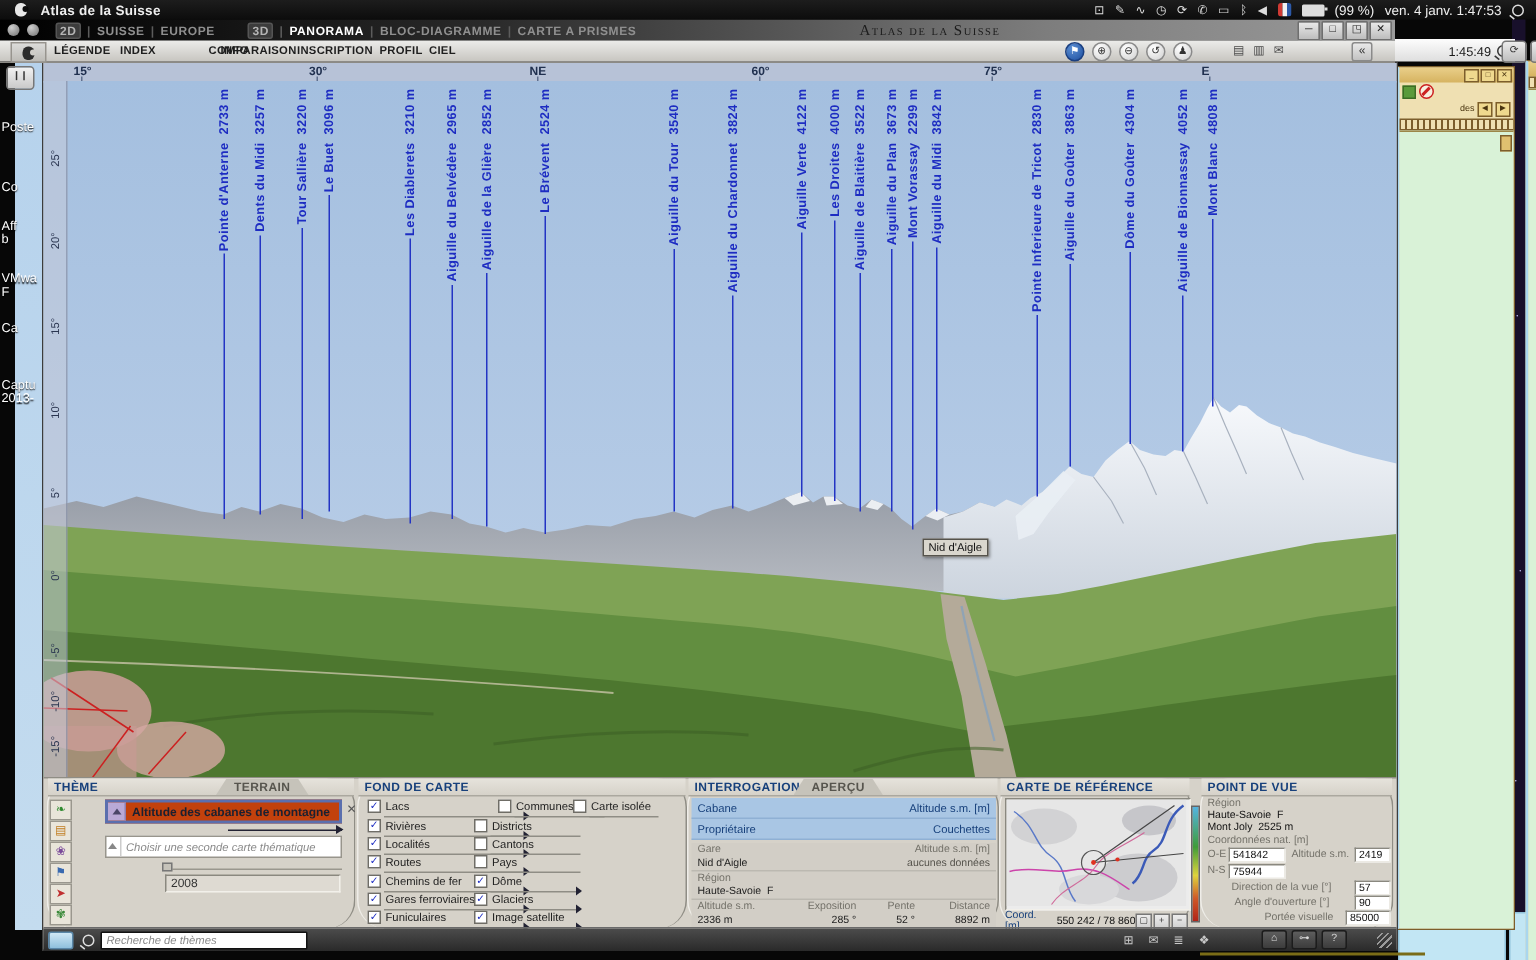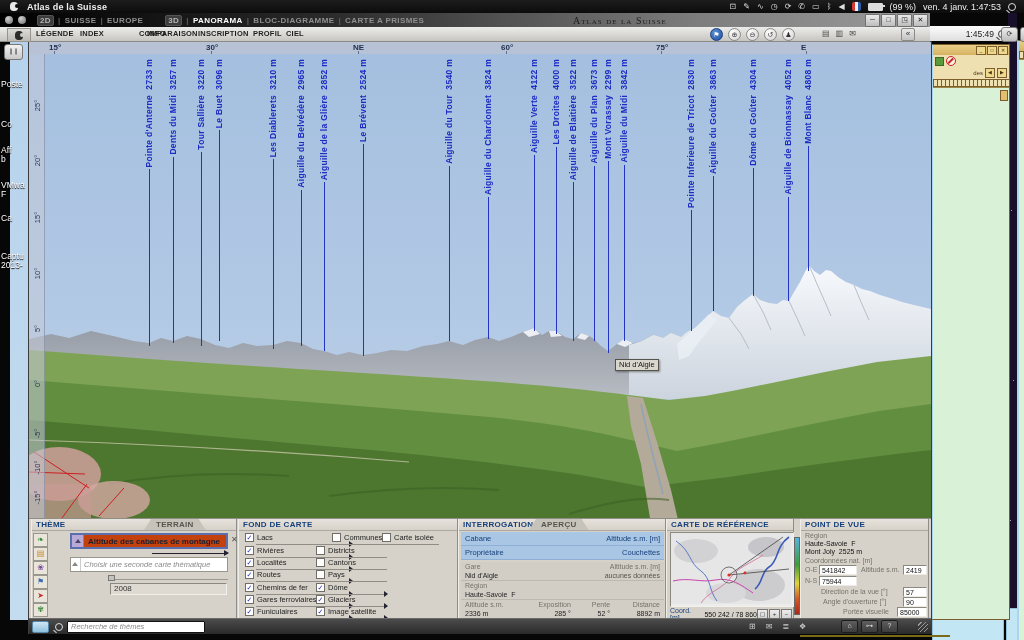--- a/index.html
+++ b/index.html
@@ -100,21 +100,21 @@
   #peaks{position:absolute;left:0;top:0;width:902px;height:464px;}
   .peak{position:absolute;display:flex;flex-direction:column;align-items:center;width:10px;}
   .pklabel{writing-mode:vertical-rl;transform:rotate(180deg);font-size:8.5px;font-weight:bold;
            color:#1d2cc2;letter-spacing:.3px;white-space:pre;}
   .pkline{width:1px;flex:1;background:#2334c4;margin-top:2px;}
   #tooltip{position:absolute;background:#d9d6cd;border:1px solid #55534c;font-size:7.5px;color:#141414;
            padding:0 3px;line-height:10px;box-shadow:1px 1px 2px rgba(0,0,0,.4);}
 
   
   #panels{left:0;top:476px;width:902px;height:100px;background:#d6d2c9;border-top:1px solid #8f8d85;font-size:8px;}
-  .panel{position:absolute;top:0;height:100px;background:#d6d2c9;border-left:1px solid #efede8;border-right:1px solid #8f8d85;box-sizing:border-box;}
+  .panel{position:absolute;top:0;height:100px;background:#d6d2c9;border-left:1px solid #efede8;border-right:1px solid #8f8d85;box-sizing:border-box;border-radius:19px;}
   .phead{height:11px;line-height:11px;font-weight:bold;color:#17407b;letter-spacing:.3px;
          background:linear-gradient(#e6e3dc,#d6d2c9);border-bottom:1px solid #aba89f;padding-left:4px;font-size:8px;position:relative;}
   .ptab-inactive{position:absolute;top:0;height:11px;line-height:11px;background:#c6c3ba;color:#57554e;font-weight:bold;
          padding:0 12px;clip-path:polygon(7px 0,calc(100% - 7px) 0,100% 100%,0 100%);}
   
   .ticon{position:absolute;left:1px;width:13px;height:12px;background:#e9e5da;border:1px solid #9a978e;
          font-size:8px;line-height:11px;text-align:center;}
   #combo1{position:absolute;left:38px;top:14px;width:158px;height:16px;background:#c2410c;border:2px solid #5b6fae;
           box-sizing:border-box;display:flex;align-items:center;}
   #combo1 .cap{width:11px;height:100%;background:#b9a9d6;border-right:1px solid #8f7fb0;position:relative;}

